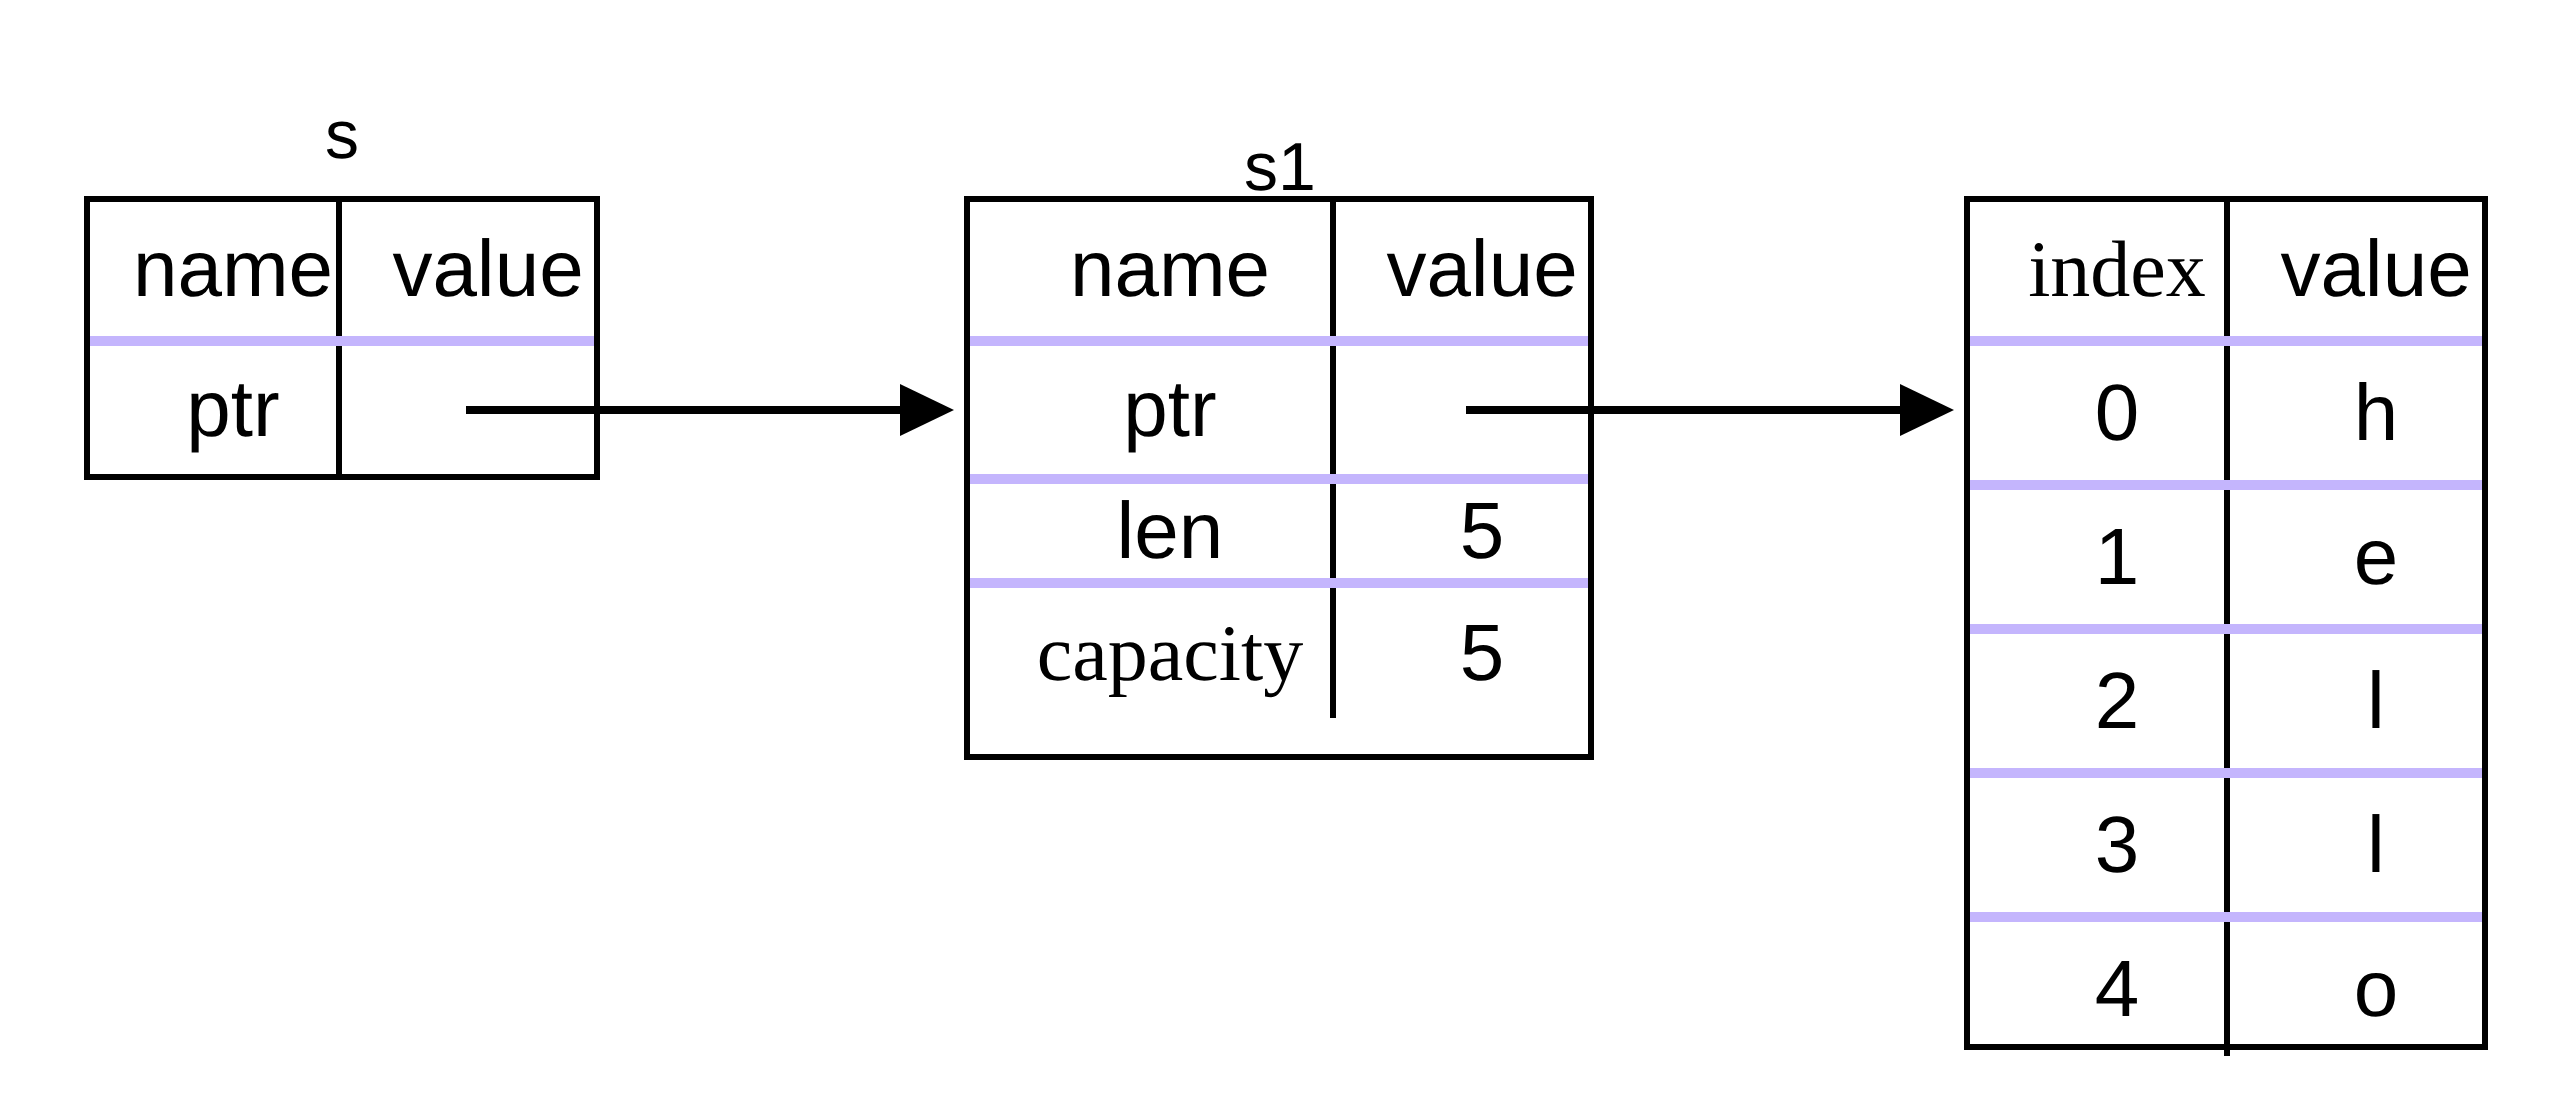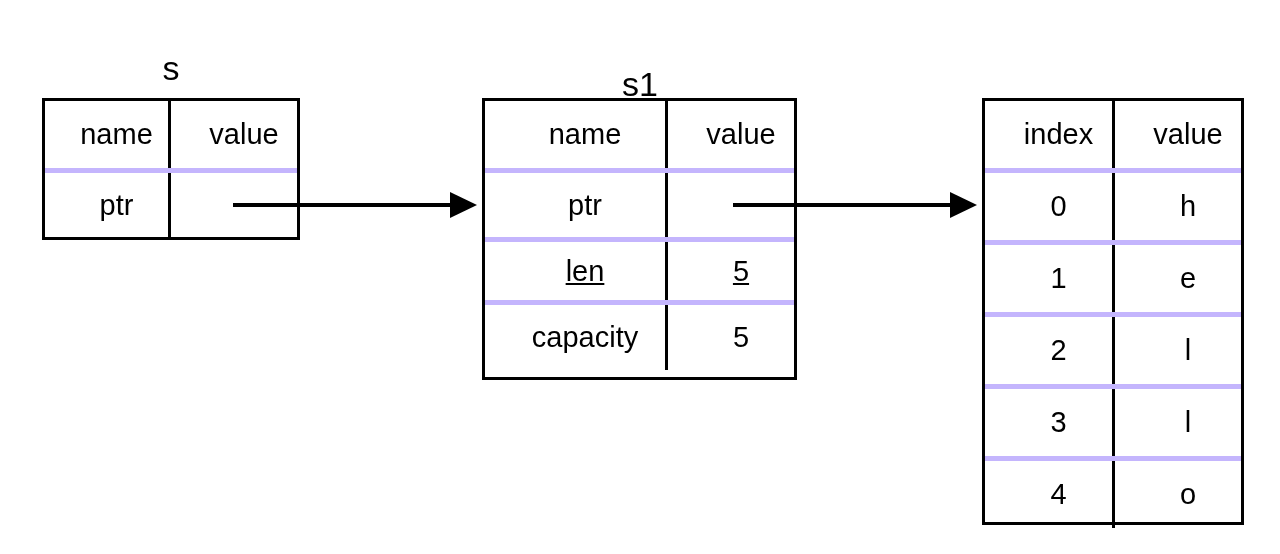--- a/index.html
+++ b/index.html
@@ -44,21 +44,21 @@
   }
   .brow:first-child {
     border-top: none;
   }
   .bcell {
     position: relative;
     box-sizing: border-box;
     display: flex;
     align-items: center;
     justify-content: center;
-    font-size: 29px;
+    font-size: 40px;
     line-height: 1;
     color: #000000;
     white-space: nowrap;
     overflow: visible;
     padding-left: 20px;
   }
   .bcell.col-name {
     border-right: 3px solid #000000;
   }
 
@@ -102,36 +102,36 @@
 
   <div class="btable" style="left:482px; top:98px; width:315px; height:282px;">
     <div class="brow" style="height:67px;">
       <div class="bcell col-name" style="width:183px;">name</div>
       <div class="bcell col-value" style="width:126px;">value</div>
     </div>
     <div class="brow" style="height:69px;">
       <div class="bcell col-name" style="width:183px;">ptr</div>
       <div class="bcell col-value" style="width:126px;"></div>
     </div>
-    <div class="brow" style="height:63px;text-decoration:underline;">
+    <div class="brow" style="height:52px;">
       <div class="bcell col-name" style="width:183px;">len</div>
       <div class="bcell col-value" style="width:126px;">5</div>
     </div>
     <div class="brow" style="height:70px;">
-      <div class="bcell col-name" style="width:183px;">capacity</div>
+      <div class="bcell col-name" style="width:183px;font-family:Liberation Serif, serif;">capacity</div>
       <div class="bcell col-value" style="width:126px;">5</div>
     </div>
   </div>
 
   <div class="arrow-line" style="left:733px; top:203px; width:217px;"></div>
   <div class="arrow-head" style="left:950px; top:192px;"></div>
 
   <div class="btable" style="left:982px; top:98px; width:262px; height:427px;">
     <div class="brow" style="height:67px;">
-      <div class="bcell col-name" style="width:130px;">index</div>
+      <div class="bcell col-name" style="width:130px;font-family:Liberation Serif, serif;">index</div>
       <div class="bcell col-value" style="width:126px;">value</div>
     </div>
     <div class="brow" style="height:72px;">
       <div class="bcell col-name" style="width:130px;">0</div>
       <div class="bcell col-value" style="width:126px;">h</div>
     </div>
     <div class="brow" style="height:72px;">
       <div class="bcell col-name" style="width:130px;">1</div>
       <div class="bcell col-value" style="width:126px;">e</div>
     </div>

